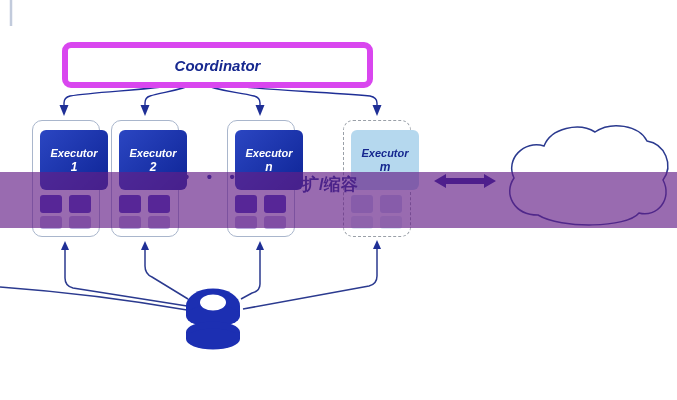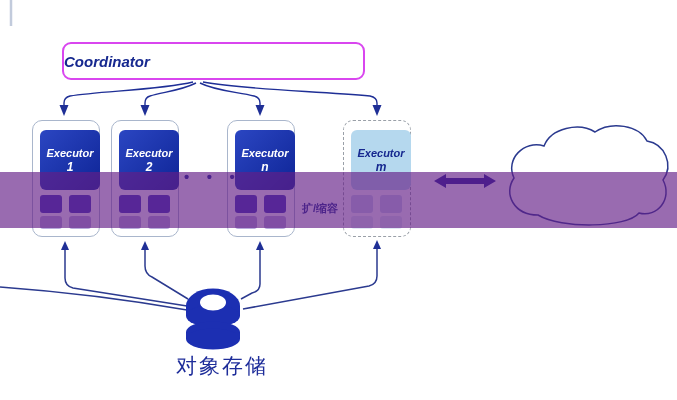--- a/index.html
+++ b/index.html
@@ -2,48 +2,48 @@
 <html><head>
 <meta charset="utf-8">
 <style>
   html,body{margin:0;padding:0;background:#ffffff;}
   .stage{position:relative;width:677px;height:400px;background:#ffffff;overflow:hidden;
          font-family:"Liberation Sans",sans-serif;}
   svg.layer{position:absolute;left:0;top:0;z-index:1;}
 
   
   .coordinator{position:absolute;left:62px;top:42px;width:299px;height:34px;z-index:2;
-    border:2px solid #d946ef;border-radius:9px;background:#fff;
-    display:flex;align-items:center;justify-content:flex-start;}
+    border:6px solid #d946ef;border-radius:9px;background:#fff;
+    display:flex;align-items:center;justify-content:center;}
   .coordinator span{color:#16288f;font-weight:bold;font-style:italic;font-size:15px;}
 
   
   .exec{position:absolute;top:120px;width:68px;height:117px;z-index:2;background:#fff;
     border:1.5px solid #a9b6cc;border-radius:10px;box-sizing:border-box;}
   .e1{left:32px;} .e2{left:111px;} .e3{left:227px;}
   .e4{left:343px;border:1.5px dashed #9aa0a8;}
-  .exec-chip{position:absolute;left:7px;top:9px;width:60px;height:60px;border-radius:6px;
+  .exec-chip{position:absolute;left:7px;top:9px;width:68px;height:60px;border-radius:6px;
     background:linear-gradient(135deg,#2b46c2,#0e2496);
     display:flex;flex-direction:column;align-items:center;justify-content:center;
     color:#ffffff;font-weight:bold;font-style:italic;text-align:center;}
   .exec-chip .l1{font-size:11px;line-height:13px;}
   .exec-chip .l2{font-size:12px;line-height:14px;}
   .e4 .exec-chip{background:#b5d8ee;color:#16288f;}
   .sq{position:absolute;width:22px;height:18px;border-radius:3px;background:#3f35b5;}
   .sq.a{left:7px;} .sq.b{left:36px;}
   .sq.r1{top:74px;}
   .sq.r2{top:95px;height:13px;background:#b7abdc;}
   .e4 .sq.r1{background:#c9d4ee;}
   .e4 .sq.r2{background:#dfe6f4;}
 
   
   .dots{position:absolute;left:184px;top:168px;z-index:2;color:#1b2a96;
     font-size:15px;font-weight:bold;letter-spacing:5px;}
   .scale-label{position:absolute;left:302px;top:173px;z-index:2;color:#1e2d8f;
-    font-size:11px;font-weight:bold;margin-top:28px;}
+    font-size:17px;font-weight:bold;}
   .pool-label{position:absolute;left:554px;top:167px;z-index:2;color:#2b3a8f;
     font-size:20px;letter-spacing:3px;}
   .storage-label{position:absolute;left:172px;top:352px;z-index:2;color:#1e2d9a;
     font-size:21px;letter-spacing:2px;width:100px;text-align:center;}
 
   
   .banner{position:absolute;left:0;top:172px;width:677px;height:56px;z-index:10;
     background:rgba(100,30,135,0.66);}
   .headline{position:absolute;left:0;top:183px;width:677px;z-index:11;text-align:center;
     color:#ffffff;font-size:31px;font-weight:bold;letter-spacing:0px;
@@ -146,17 +146,16 @@
       <span class="l2">m</span>
     </div>
     <div class="sq r1 a"></div>
     <div class="sq r1 b"></div>
     <div class="sq r2 a"></div>
     <div class="sq r2 b"></div>
   </div>
 
   <span class="dots">• • •</span>
   <span class="scale-label">扩/缩容</span>
-  <span class="storage-label">对象存储</span>
 
   <div class="banner"></div>
 
 </div>
 
 </body></html>

